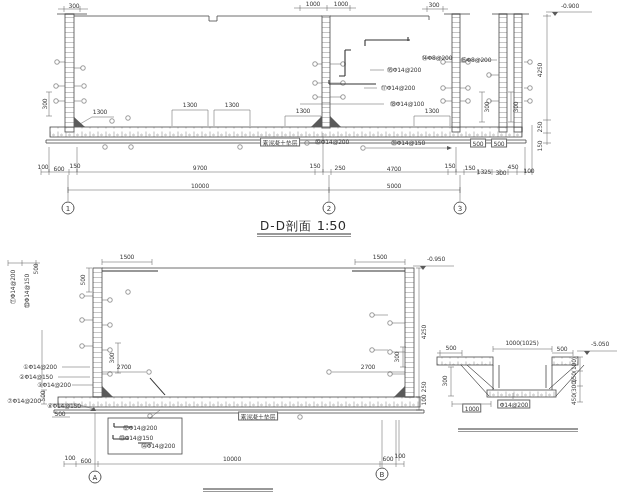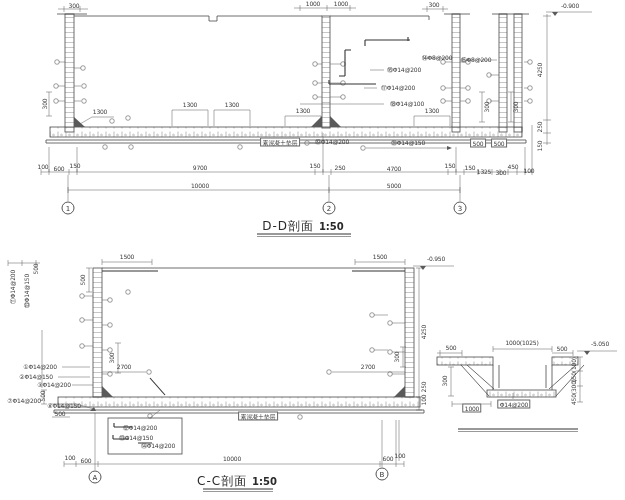--- a/index.html
+++ b/index.html
@@ -8,21 +8,21 @@
   svg{position:absolute;left:0;top:0;}
   .lbl{position:absolute;font-size:6px;line-height:1;color:#3a3a3a;white-space:nowrap;
        transform:translate(-50%,-50%);letter-spacing:-0.2px;}
   .lbl.rot{transform:translate(-50%,-50%) rotate(-90deg);}
   .lbl.box{border:0.6px solid #666;padding:0.5px 1.5px;background:#fff;}
   .axis{position:absolute;width:13px;height:13px;border:0.8px solid #555;border-radius:50%;
         display:flex;align-items:center;justify-content:center;font-size:7px;color:#333;
         transform:translate(-50%,-50%);background:#fff;box-sizing:border-box;}
   .sec-title{position:absolute;transform:translate(-50%,-50%);font-size:12px;color:#2a2a2a;
              white-space:nowrap;letter-spacing:1px;}
-  .sec-title .scale{font-size:10px;letter-spacing:0;font-weight:bold;}
+  .sec-title .scale{font-size:13px;letter-spacing:0;}
   .sec-title.sm{font-size:10px;}
 </style>
 </head>
 <body>
 
 <div id="stage">
 
   <svg width="625" height="500" viewBox="0 0 625 500">
     <defs>
       <pattern id="wallp" width="4" height="5" patternUnits="userSpaceOnUse">
@@ -296,17 +296,13 @@
       <div class="axis" style="left: 329px; top: 208px;">2</div>
       <div class="axis" style="left: 460px; top: 208px;">3</div>
       <div class="axis" style="left: 95px; top: 477px;">A</div>
       <div class="axis" style="left: 382px; top: 474px;">B</div>
     </div>
 
   <div class="sec-title" style="left:303px;top:226px">
     <span>D-D剖面</span>
     <span class="scale">1:50</span>
   </div>
-  <div class="sec-title" style="left:237px;top:481px">
-    <span>C-C剖面</span>
-    <span class="scale">1:50</span>
-  </div>
 </div>
 
 </body></html>

